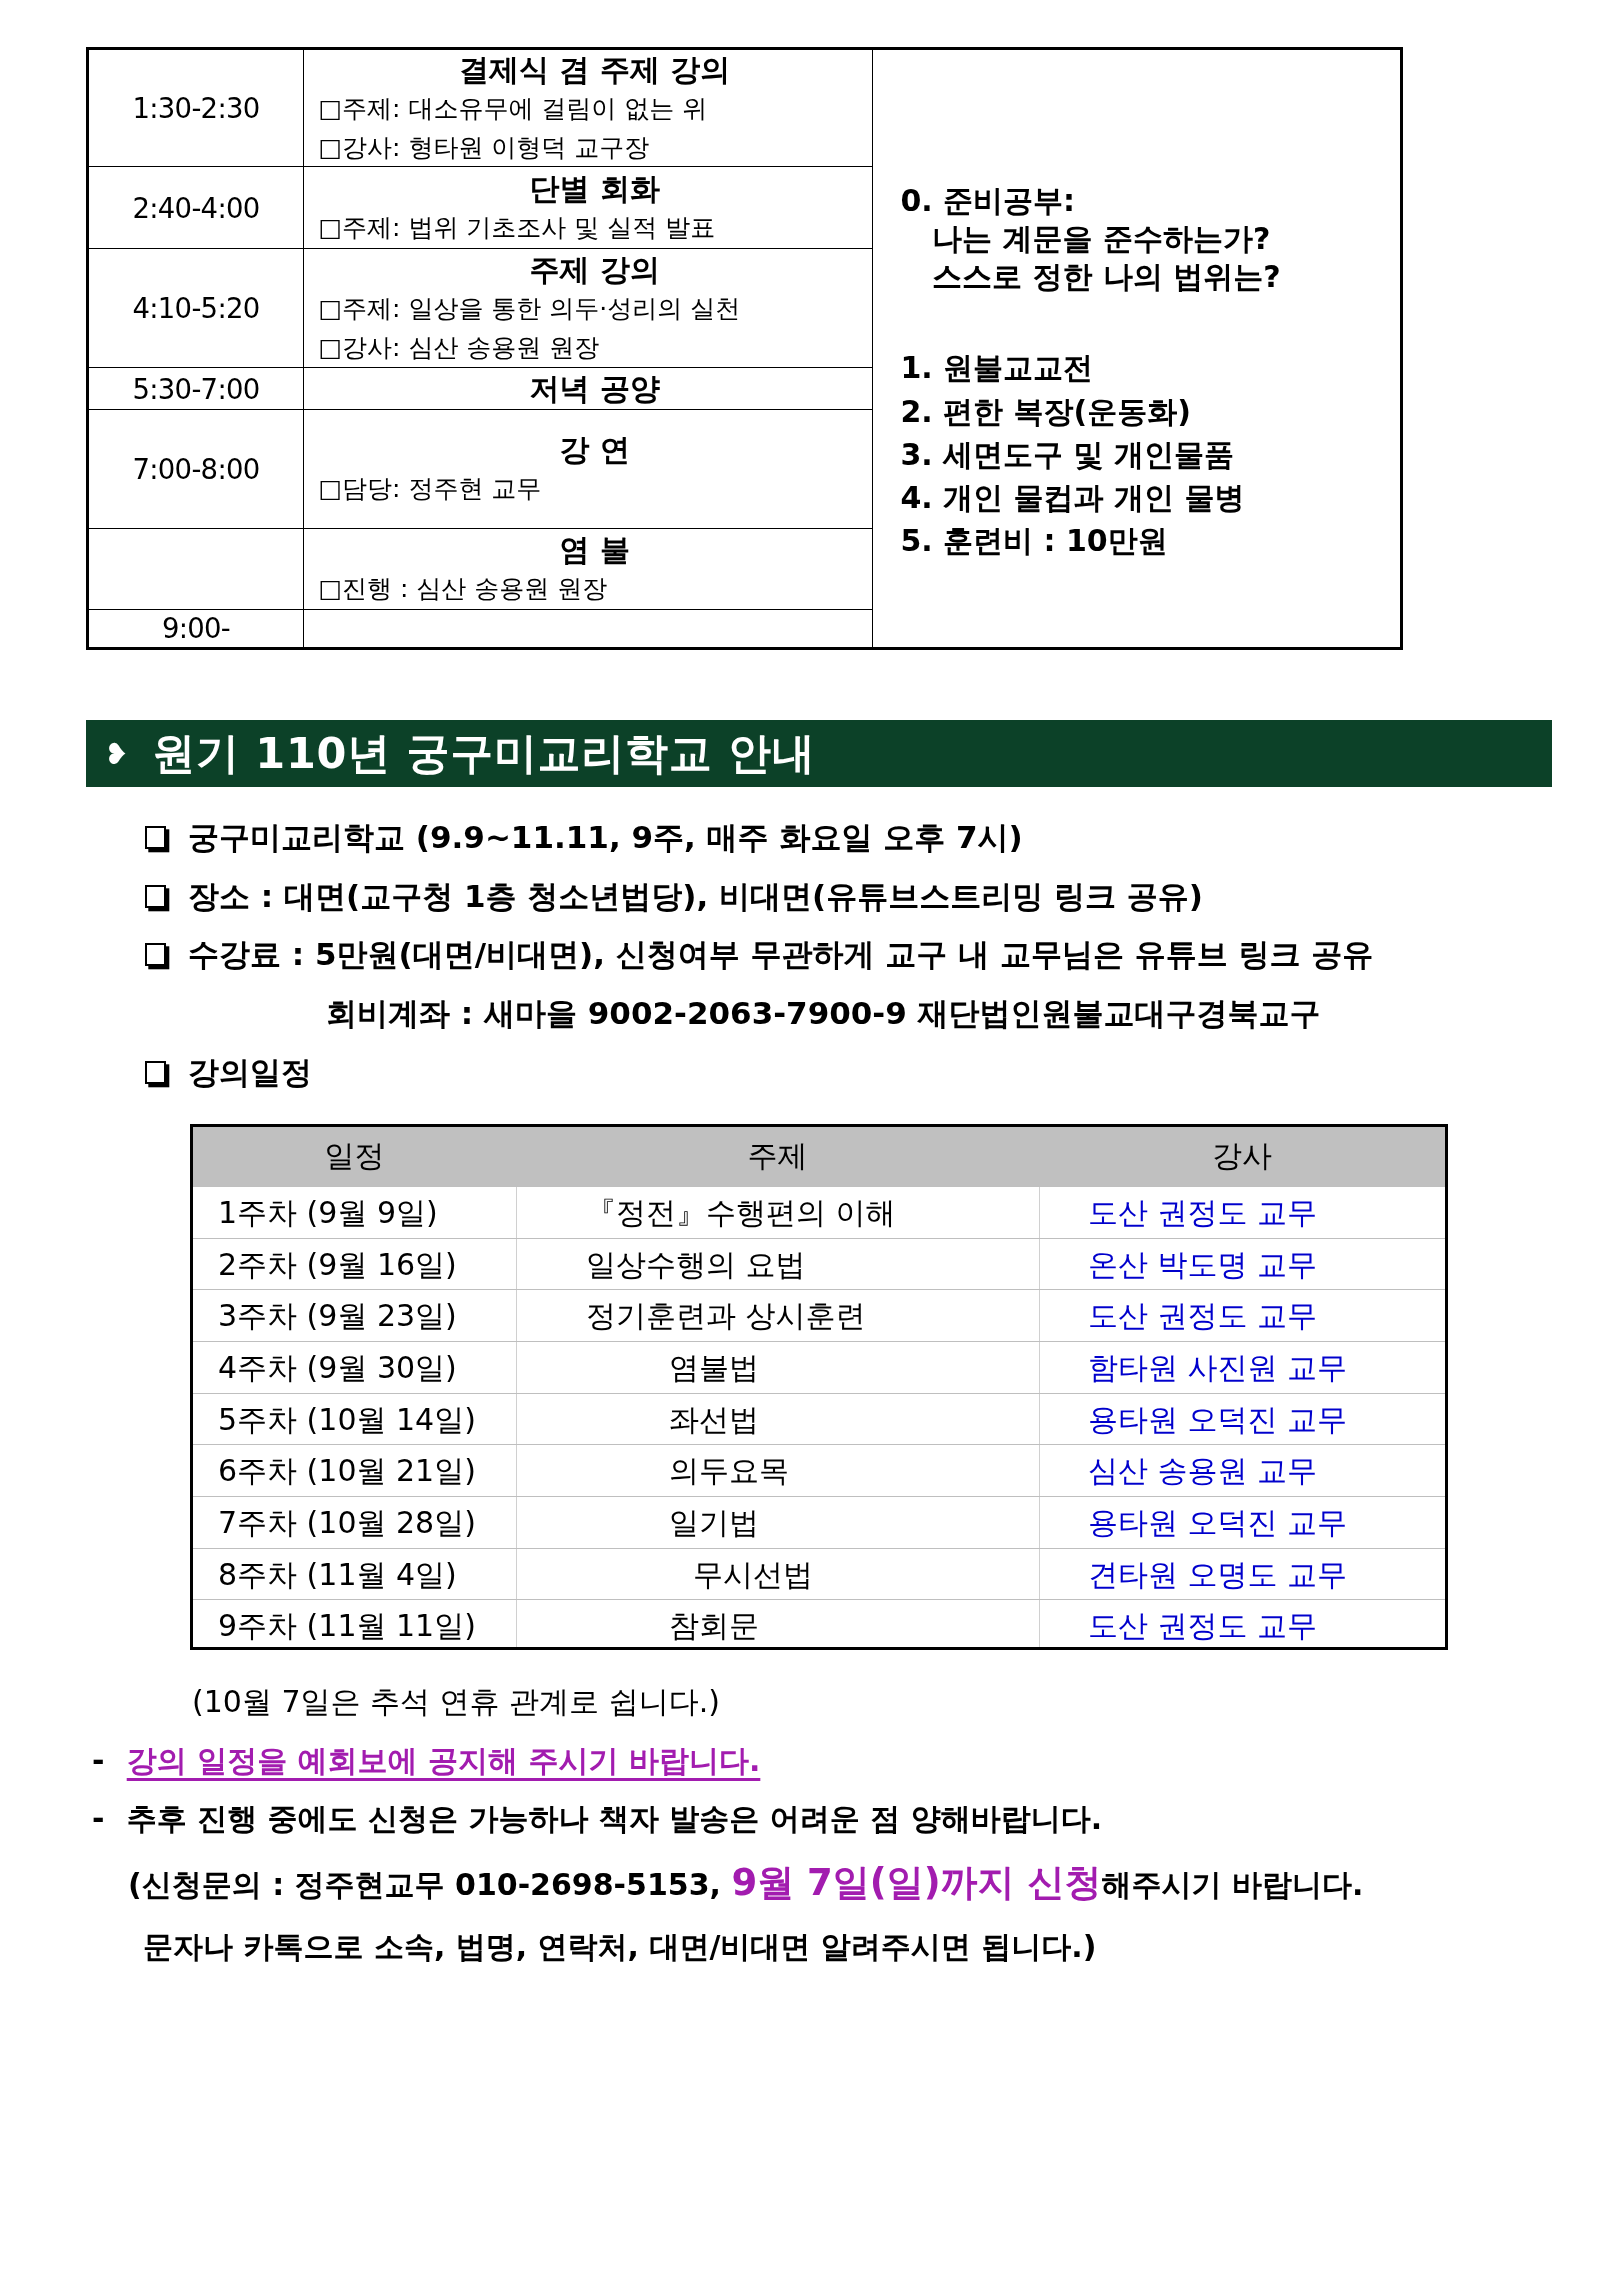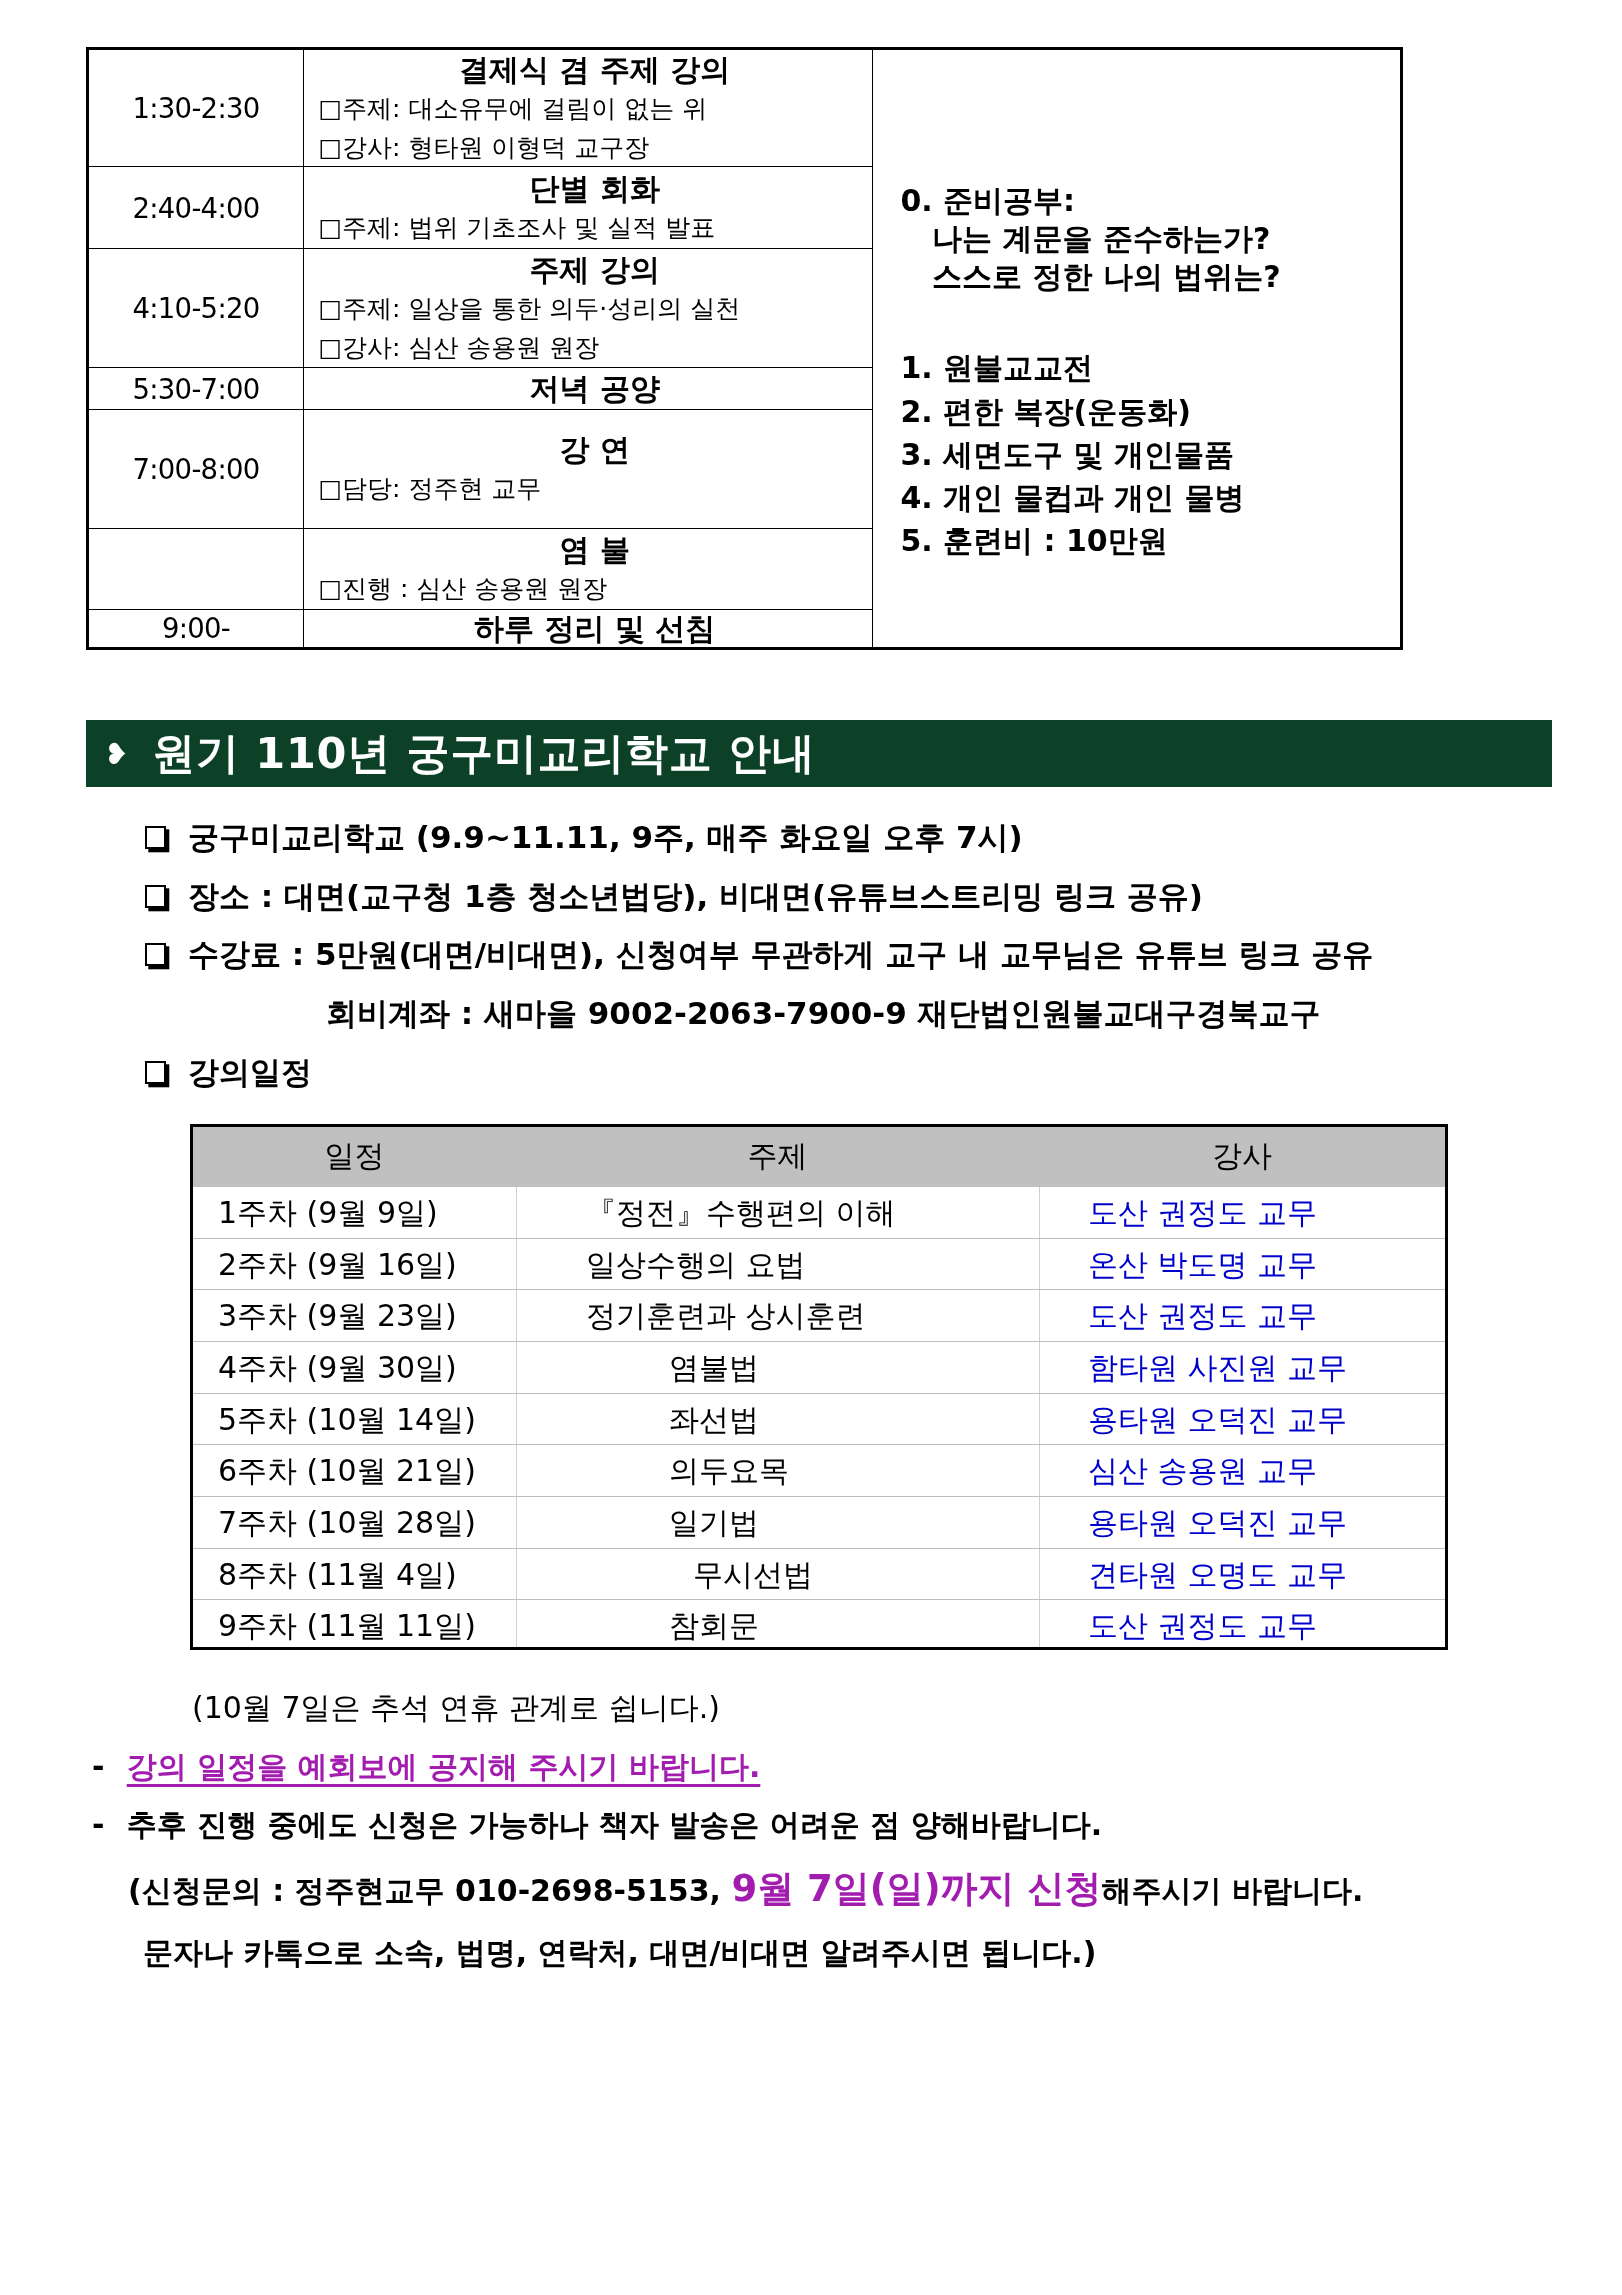--- a/index.html
+++ b/index.html
@@ -36,21 +36,21 @@
   #course .head { position:absolute; left:0; top:0; right:0; height:59px; background:#c0c0c0; }
   #course .h { position:absolute; top:0; height:59px; display:flex; align-items:center;
                justify-content:center; font-size:30px; }
   #course .row { position:absolute; left:0; right:0; height:52px; border-top:1.3px solid #bfbfbf; }
   #course .row .c { position:absolute; top:0; height:52px; display:flex; align-items:center;
                     font-size:30px; white-space:nowrap; }
   #course .cl1 { position:absolute; top:59px; bottom:0; left:323px; width:0.7px; background:#d0d0d0; }
   #course .cl2 { position:absolute; top:59px; bottom:0; left:846px; width:0.7px; background:#d0d0d0; }
   .blue { color:#0000cc; }
 
-  .para { position:absolute; white-space:nowrap; font-size:30px;margin-top:6px; }
+  .para { position:absolute; white-space:nowrap; font-size:30px; }
   .b { font-weight:bold; }
   .red { color:#a21caf; }
   .u { text-decoration:underline; text-decoration-thickness:2.6px; text-underline-offset:6.5px; }
 </style>
 </head>
 <body>
 
 <div id="sched">
   <div class="vline" style="left:214px"></div>
   <div class="vline" style="left:783px"></div>
@@ -92,23 +92,20 @@
     <div class="acttitle">강 연</div>
     <div class="actline">□담당: 정주현 교무</div>
   </div>
 
   <div class="actcell" style="top:479px;height:80px">
     <div class="acttitle">염 불</div>
     <div class="actline">□진행 : 심산 송용원 원장</div>
   </div>
 
   <div class="timecell" style="top:560px;height:36px">9:00-</div>
-  <div class="actcell" style="top:560px;height:36px">
-    <div class="acttitle">하루 정리 및 선침</div>
-  </div>
 
   <div class="prep">
     <div class="pl" style="top:131px">0.  준비공부:</div>
     <div class="pl" style="top:169px;left:46px">나는 계문을 준수하는가?</div>
     <div class="pl" style="top:207px;left:46px">스스로 정한 나의 법위는?</div>
     <div class="pl" style="top:298px">1.  원불교교전</div>
     <div class="pl" style="top:342px">2.  편한 복장(운동화)</div>
     <div class="pl" style="top:385px">3.  세면도구 및 개인물품</div>
     <div class="pl" style="top:428px">4.  개인 물컵과 개인 물병</div>
     <div class="pl" style="top:471px">5.  훈련비 : 10만원</div>

